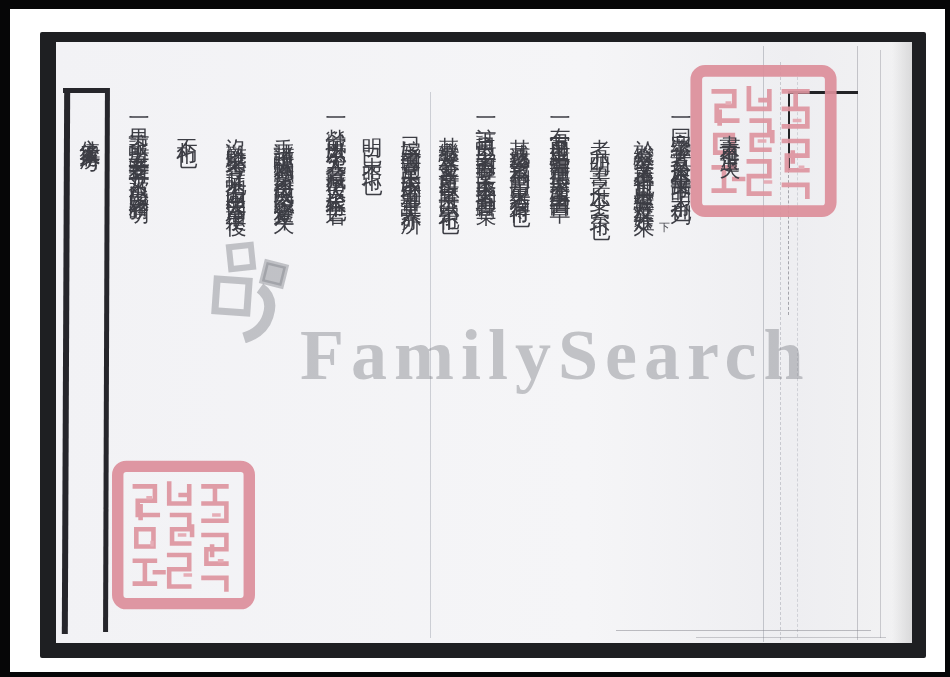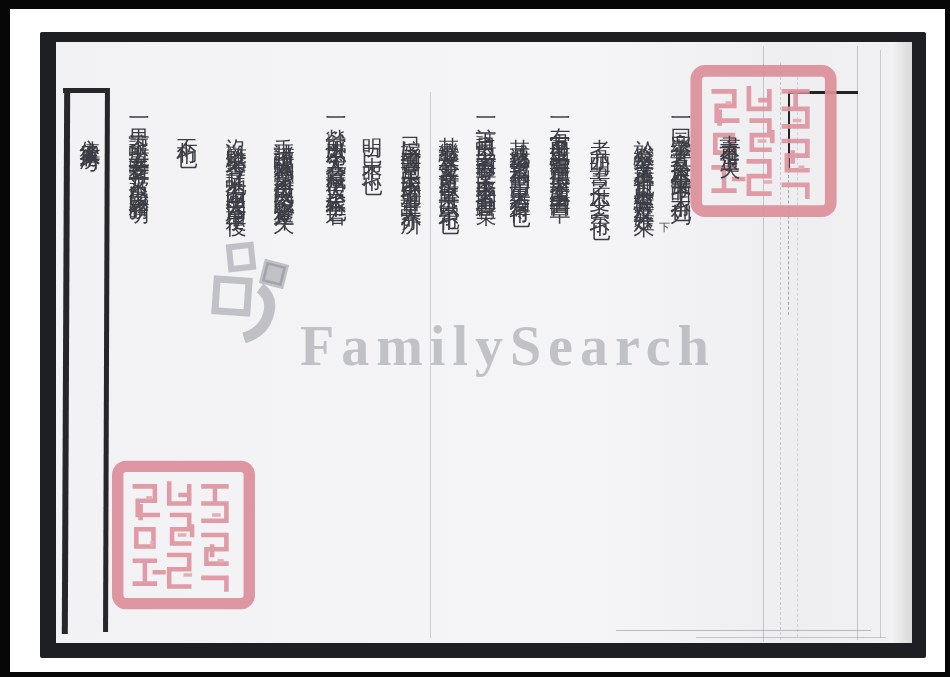--- a/index.html
+++ b/index.html
@@ -43,21 +43,21 @@
        font-size:21px;line-height:26px;color:#3c3d44;white-space:nowrap;z-index:3;
        font-family:"DejaVu Serif","Liberation Serif",serif;}
   .interlinear{position:absolute;font-size:11px;color:#4a4b52;z-index:3;}
   
   .seal{position:absolute;z-index:1;opacity:.92;}
   .seal.tr{left:634px;top:23px;}
   .seal.bl{left:56px;top:416px;}
   
   .watermark{position:absolute;left:0;top:0;width:856px;height:601px;z-index:5;pointer-events:none;}
   .wm-logo{position:absolute;left:152px;top:196px;}
-  .wm-text{position:absolute;left:244px;top:272px;font-size:56px;font-weight:bold;
+  .wm-text{position:absolute;left:244px;top:272px;font-size:72px;font-weight:bold;
            letter-spacing:7px;color:rgba(122,124,130,.42);
            font-family:"Liberation Serif","DejaVu Serif",serif;}
 </style>
 </head>
 <body>
 
 <div class="stage">
 
   <svg width="0" height="0" style="position:absolute" aria-hidden="true">
     <defs>

